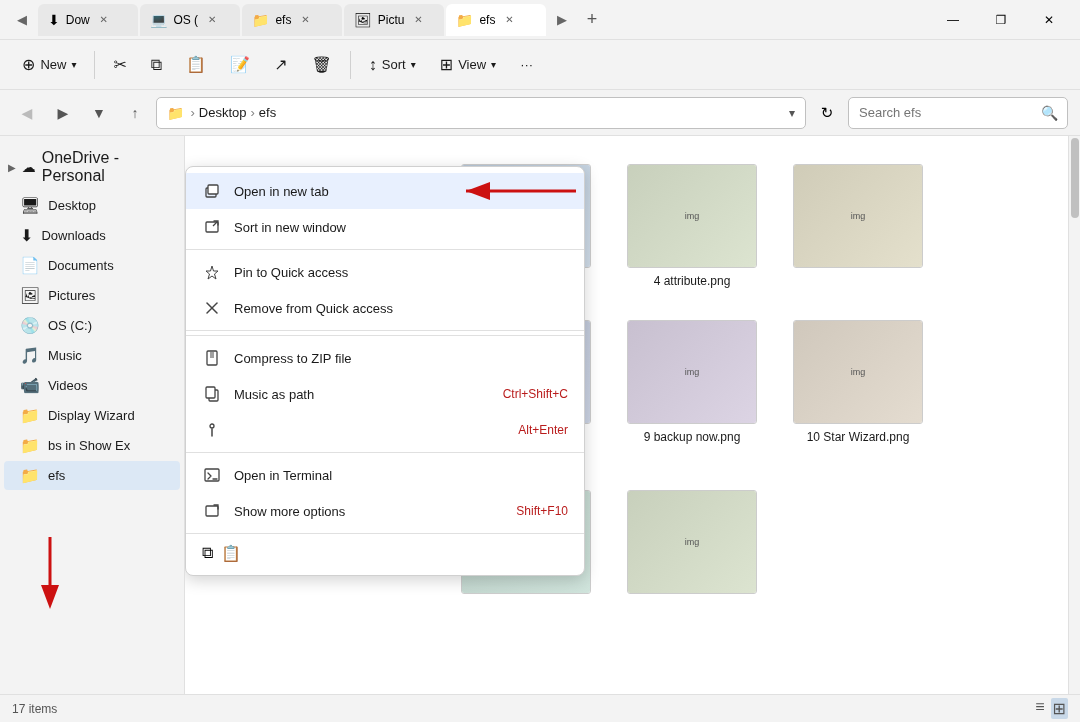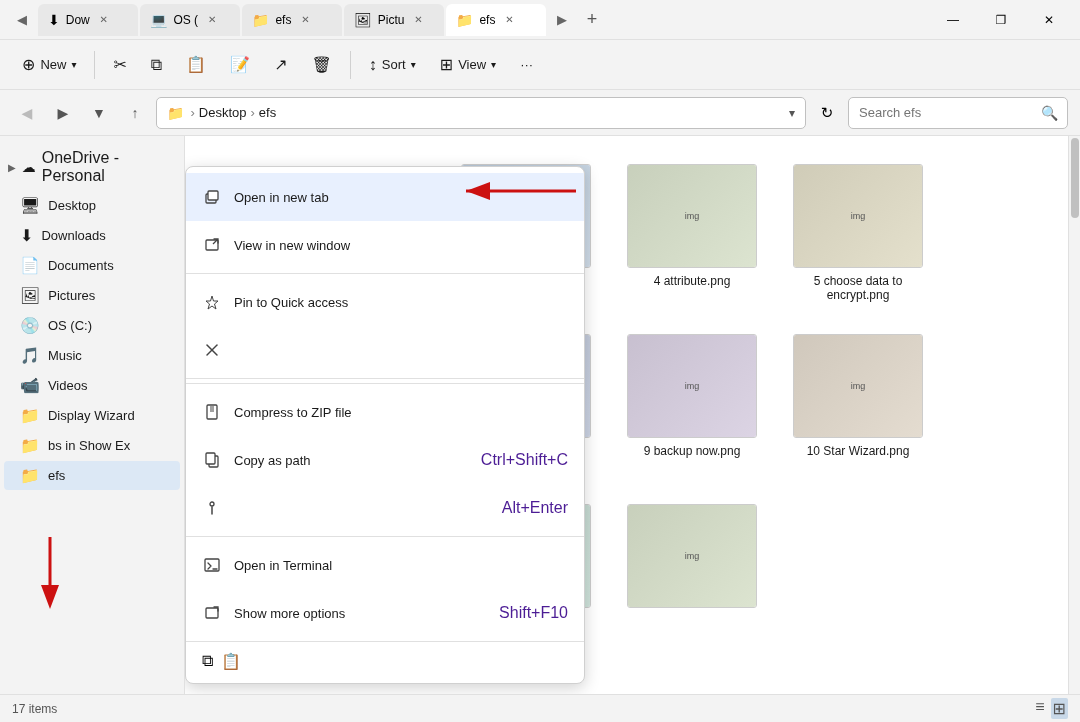--- a/index.html
+++ b/index.html
@@ -298,40 +298,40 @@
       background: white;
       border: 1px solid #d0d0d0;
       border-radius: 8px;
       box-shadow: 0 4px 16px rgba(0,0,0,0.18);
       z-index: 100;
       padding: 6px 0;
     }
     .context-menu-item {
       display: flex;
       align-items: center;
-      padding: 14px 16px;
+      padding: 8px 16px;
       gap: 12px;
       cursor: pointer;
       font-size: 13px;
       color: #1a1a1a;
       position: relative;
     }
     .context-menu-item.highlighted { background: #e8f0fe; }
     .cm-icon {
       width: 20px;
       height: 20px;
       display: flex;
       align-items: center;
       justify-content: center;
       font-size: 15px;
       color: #444;
       flex-shrink: 0;
     }
     .cm-label { flex: 1; }
-    .cm-shortcut { color: #4c1d95; font-size: 16px; margin-left: auto; }
+    .cm-shortcut { color: #b91c1c; font-size: 12px; margin-left: auto; }
     .cm-sep {
       height: 1px;
       background: #e0e0e0;
       margin: 4px 0;
     }
 
     
     .scroll-indicator {
       width: 12px;
       background: #f3f3f3;
@@ -530,21 +530,20 @@
       <div class="file-item">
         <div class="file-thumb" style="background:#d8e0cc;">
           <div style="width:100%;height:100%;background:linear-gradient(135deg,#c8d0bc,#dce4d0);display:flex;align-items:center;justify-content:center;font-size:9px;color:#555;">img</div>
         </div>
         <span class="file-name">4 attribute.png</span>
       </div>
       <div class="file-item">
         <div class="file-thumb" style="background:#e0dcc8;">
           <div style="width:100%;height:100%;background:linear-gradient(135deg,#d0ccb8,#e4e0cc);display:flex;align-items:center;justify-content:center;font-size:9px;color:#555;">img</div>
         </div>
-        <span class="file-name">5 choose data to encrypt.png</span>
       </div>
 
       <div class="file-item">
         <div class="file-thumb" style="background:#c8d0e0;">
           <div style="width:100%;height:100%;background:linear-gradient(135deg,#b8c0d0,#ccd4e4);display:flex;align-items:center;justify-content:center;font-size:9px;color:#555;">img</div>
         </div>
         <span class="file-name">8 encrypt backup key notification.png</span>
       </div>
       <div class="file-item">
         <div class="file-thumb" style="background:#d8d0e0;">
@@ -595,41 +594,42 @@
       </div>
 
       <div class="context-menu-item">
         <span class="cm-icon">
           <svg width="16" height="16" viewBox="0 0 16 16" fill="none">
             <rect x="2" y="3" width="12" height="10" rx="1" stroke="#444" stroke-width="1.3" fill="none"></rect>
             <path d="M10 2 L14 2 L14 6" stroke="#444" stroke-width="1.3" stroke-linecap="round"></path>
             <line x1="9" y1="7" x2="13.5" y2="2.5" stroke="#444" stroke-width="1.3"></line>
           </svg>
         </span>
-        <span class="cm-label">View in new window</span>
+        <span class="cm-label">Sort in new window</span>
       </div>
 
       <div class="cm-sep"></div>
 
       <div class="context-menu-item">
         <span class="cm-icon">
           <svg width="16" height="16" viewBox="0 0 16 16" fill="none">
             <path d="M8 2 L9.5 7 L14 7 L10.5 10 L12 15 L8 12 L4 15 L5.5 10 L2 7 L6.5 7 Z" stroke="#444" stroke-width="1" fill="none"></path>
           </svg>
         </span>
         <span class="cm-label">Pin to Quick access</span>
       </div>
 
       <div class="context-menu-item">
         <span class="cm-icon">
           <svg width="16" height="16" viewBox="0 0 16 16" fill="none">
             <line x1="3" y1="3" x2="13" y2="13" stroke="#444" stroke-width="1.5" stroke-linecap="round"></line>
             <line x1="13" y1="3" x2="3" y2="13" stroke="#444" stroke-width="1.5" stroke-linecap="round"></line>
           </svg>
         </span>
+        <span class="cm-label">Remove from Quick access</span>
       </div>
 
       <div class="cm-sep"></div>
 
 
       <div class="cm-sep"></div>
 
       <div class="context-menu-item">
         <span class="cm-icon">
           <svg width="16" height="16" viewBox="0 0 16 16" fill="none">
@@ -642,21 +642,21 @@
         <span class="cm-label">Compress to ZIP file</span>
       </div>
 
       <div class="context-menu-item">
         <span class="cm-icon">
           <svg width="16" height="16" viewBox="0 0 16 16" fill="none">
             <rect x="5" y="4" width="9" height="11" rx="1" stroke="#444" stroke-width="1.3" fill="white"></rect>
             <rect x="2" y="1" width="9" height="11" rx="1" stroke="#444" stroke-width="1.3" fill="white"></rect>
           </svg>
         </span>
-        <span class="cm-label">Copy as path</span>
+        <span class="cm-label">Music as path</span>
         <span class="cm-shortcut">Ctrl+Shift+C</span>
       </div>
 
       <div class="context-menu-item">
         <span class="cm-icon">
           <svg width="16" height="16" viewBox="0 0 16 16" fill="none">
             <circle cx="8" cy="4" r="2" stroke="#444" stroke-width="1.3" fill="none"></circle>
             <line x1="8" y1="7" x2="8" y2="14" stroke="#444" stroke-width="1.5" stroke-linecap="round"></line>
           </svg>
         </span>

